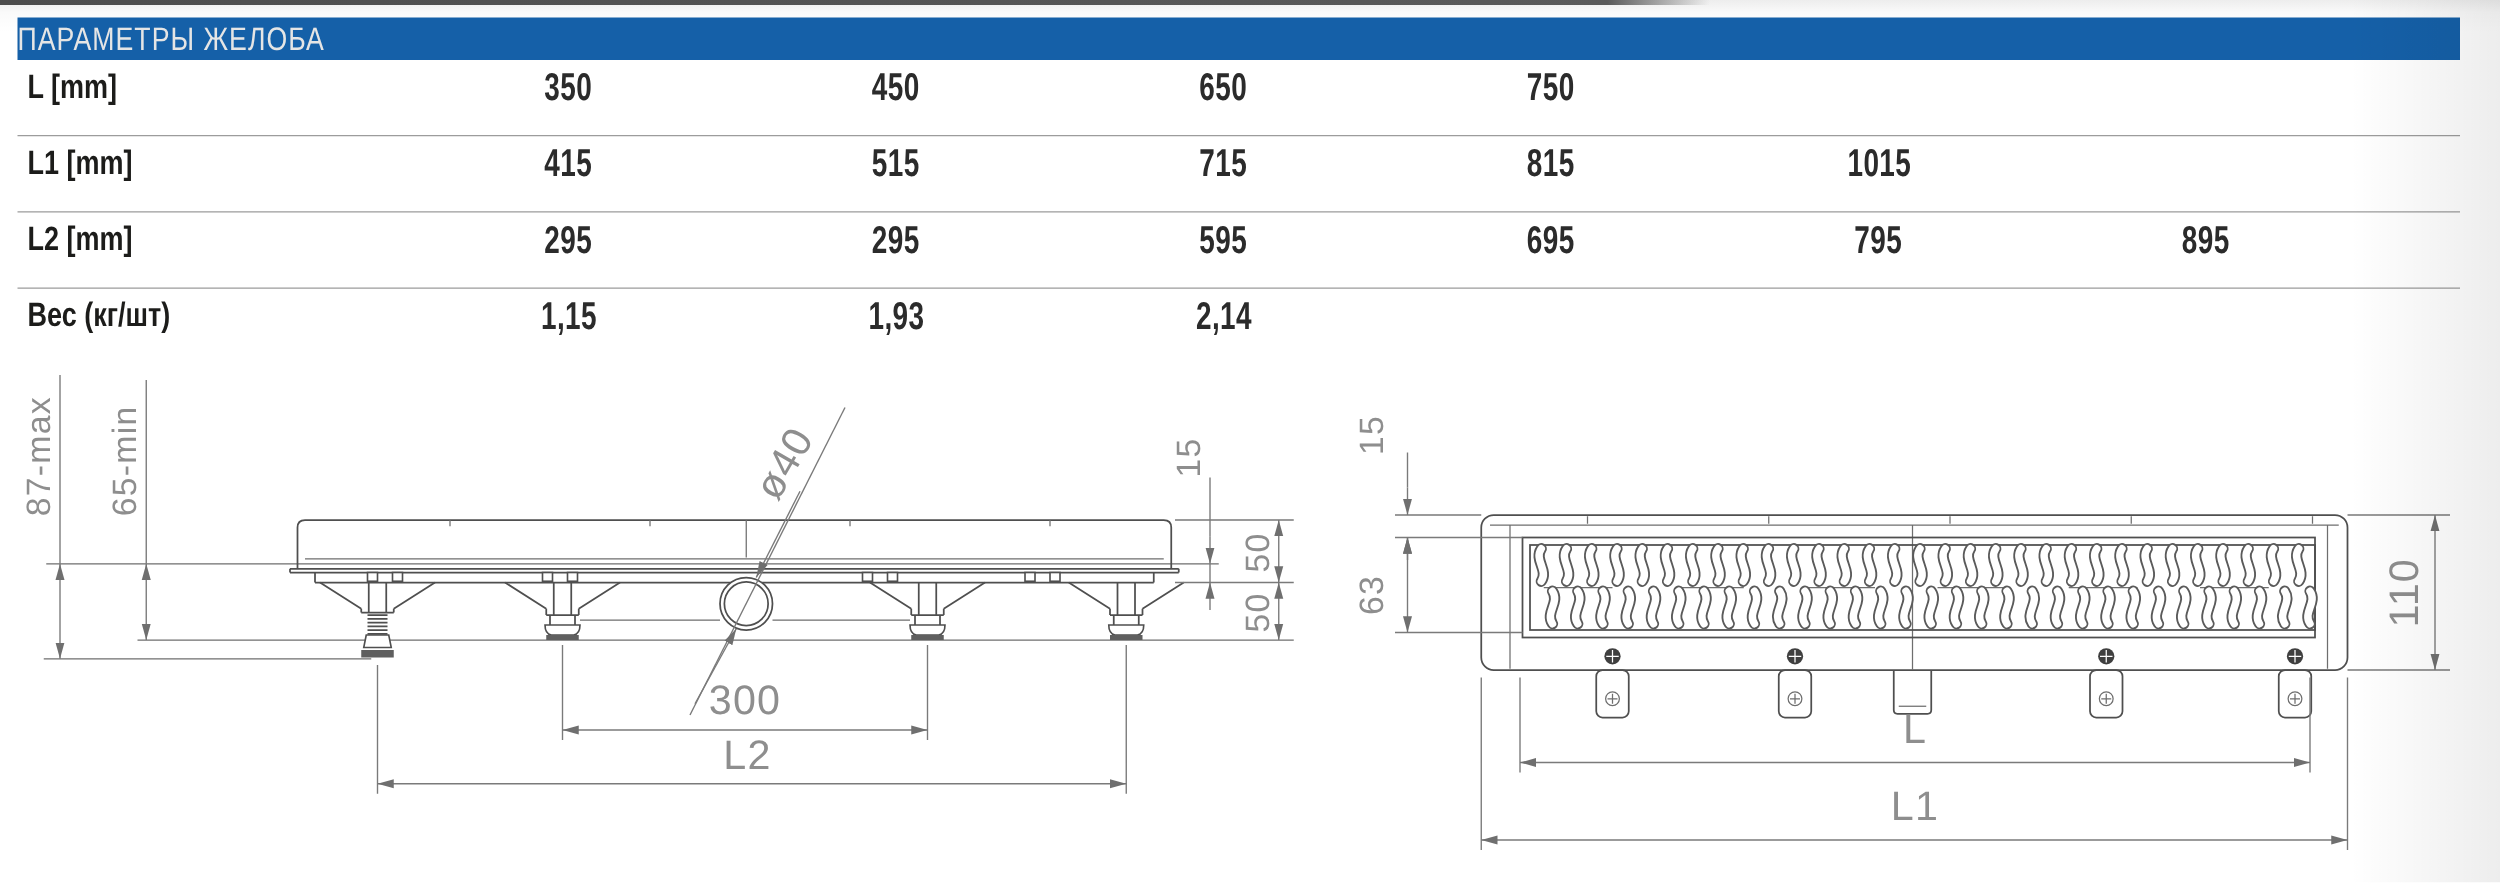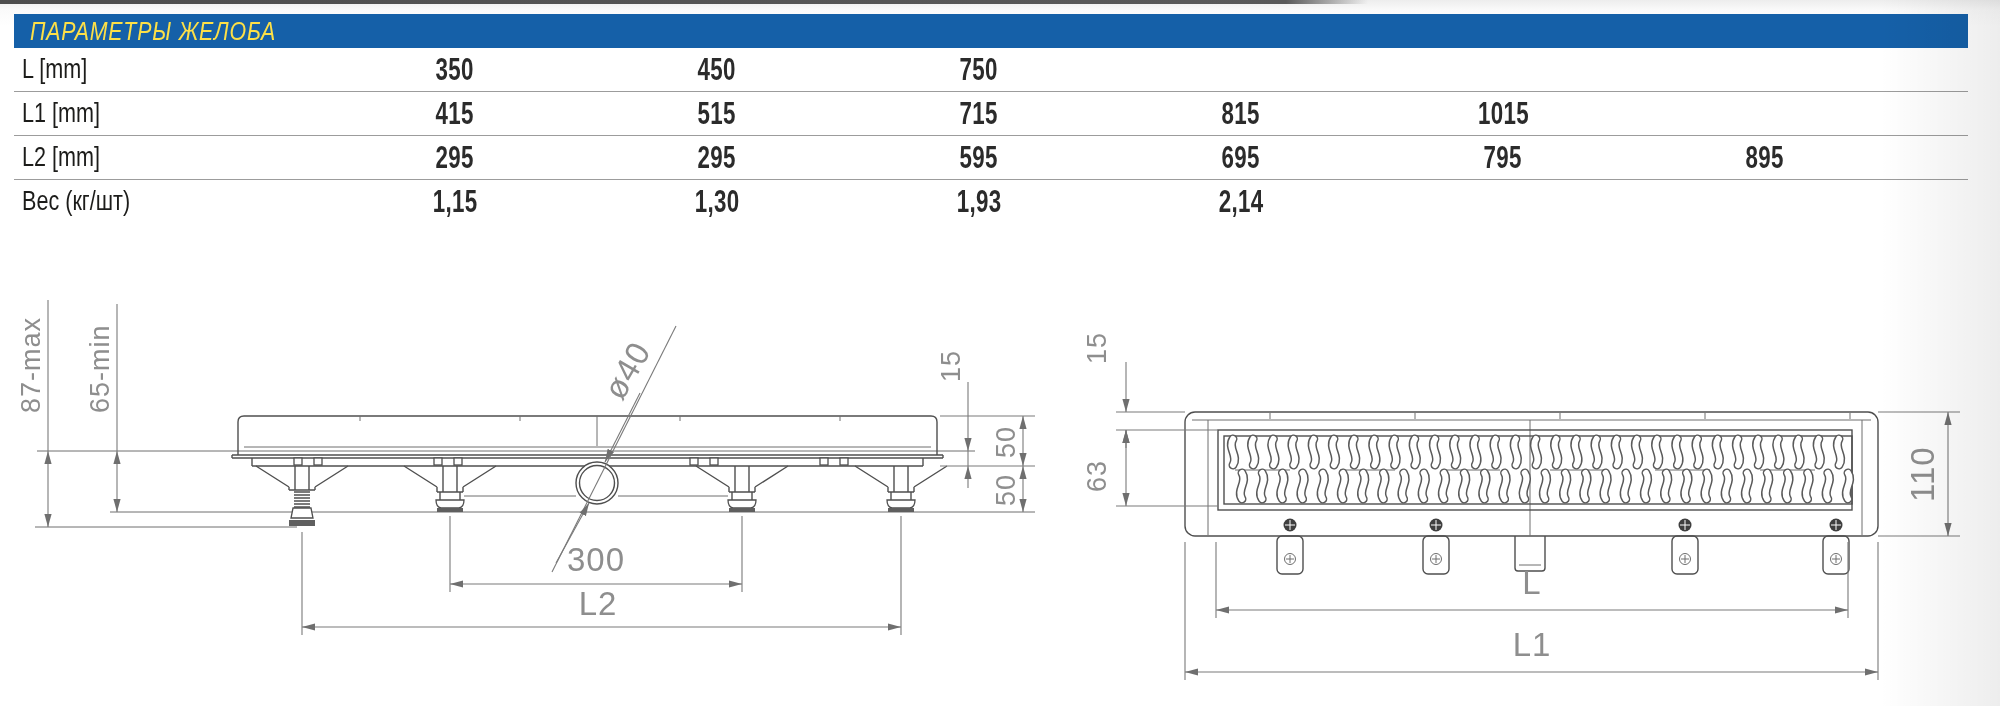--- a/index.html
+++ b/index.html
@@ -6,26 +6,26 @@
   body{width:2000px;height:706px;overflow:hidden;background:#ffffff;
        font-family:"Liberation Sans","DejaVu Sans",sans-serif;}
   .canvas{position:relative;width:2000px;height:706px;
           background:linear-gradient(180deg,#ededed 0px,#fafafa 10px,#ffffff 26px);}
   .edge-shade{position:absolute;top:0;right:0;width:120px;height:706px;
           background:linear-gradient(to right,rgba(0,0,0,0),rgba(0,0,0,0.07));pointer-events:none;}
   .topline{position:absolute;top:0;left:0;width:1368px;height:4px;
           background:linear-gradient(to right,#4d4d4d 0%,#5a5a5a 94%,rgba(90,90,90,0) 100%);}
   
   .spec{position:absolute;left:14px;top:14px;width:1954px;}
-  .spec-header{height:34px;line-height:34px;padding-left:16px;color:#fde047;font-style:italic;}
+  .spec-header{height:34px;line-height:34px;color:#e5e5e5;}
   .spec-header .t{display:inline-block;font-size:26px;font-weight:400;letter-spacing:1px;
                   transform:scaleX(.82);transform-origin:left center;white-space:nowrap;}
   .spec-row{display:grid;grid-template-columns:310px repeat(6,262px);height:43px;align-items:center;}
-  .spec-row + .spec-row{border-top:1px solid #9c9c9c;}
-  .cell-label{padding-left:8px;font-weight:400;color:#1c1c1a;font-size:27px;}
+  .spec-row + .spec-row{border-top:1px solid #9c9c9c;margin-top:17px;}
+  .cell-label{padding-left:8px;font-weight:700;color:#1c1c1a;font-size:27px;}
   .cell-label .t{display:inline-block;transform:scaleX(.8);transform-origin:left center;white-space:nowrap;}
   .cell-val{text-align:center;color:#2b2b2b;font-size:31px;font-weight:700;}
   .cell-val .t{display:inline-block;transform:scaleX(.72);transform-origin:center;letter-spacing:.5px;}
   
   svg{position:absolute;overflow:visible;}
   svg text{font-family:"Liberation Sans","DejaVu Sans",sans-serif;fill:#8e8e8e;}
   .obj{stroke:#4f4f4f;stroke-width:1.4;fill:none;stroke-linecap:butt;}
   .obj2{stroke:#6e6e6e;stroke-width:1;fill:none;}
   .dim{stroke:#7a7a7a;stroke-width:1.1;fill:none;}
   .fillw{fill:#ffffff;stroke:#4f4f4f;stroke-width:1.3;}
@@ -41,20 +41,21 @@
 
   <div class="spec">
     <div class="spec-header" style="background:#1560a8;">
       <span class="t">ПАРАМЕТРЫ ЖЕЛОБА</span>
     </div>
 
     <div class="spec-row">
       <div class="cell-label"><span class="t">L [mm]</span></div>
       <div class="cell-val"><span class="t">350</span></div>
       <div class="cell-val"><span class="t">450</span></div>
+      <div class="cell-val"><span class="t">650</span></div>
       <div class="cell-val"><span class="t">750</span></div>
     </div>
     <div class="spec-row">
       <div class="cell-label"><span class="t">L1 [mm]</span></div>
       <div class="cell-val"><span class="t">415</span></div>
       <div class="cell-val"><span class="t">515</span></div>
       <div class="cell-val"><span class="t">715</span></div>
       <div class="cell-val"><span class="t">815</span></div>
       <div class="cell-val"><span class="t">1015</span></div>
     </div>
@@ -63,21 +64,20 @@
       <div class="cell-val"><span class="t">295</span></div>
       <div class="cell-val"><span class="t">295</span></div>
       <div class="cell-val"><span class="t">595</span></div>
       <div class="cell-val"><span class="t">695</span></div>
       <div class="cell-val"><span class="t">795</span></div>
       <div class="cell-val"><span class="t">895</span></div>
     </div>
     <div class="spec-row">
       <div class="cell-label"><span class="t">Вес (кг/шт)</span></div>
       <div class="cell-val"><span class="t">1,15</span></div>
-      <div class="cell-val"><span class="t">1,30</span></div>
       <div class="cell-val"><span class="t">1,93</span></div>
       <div class="cell-val"><span class="t">2,14</span></div>
     </div>
   </div>
 
   <svg style="left:0;top:230px;" width="1060" height="476" viewBox="0 0 1060 476">
     <defs>
       <marker id="arw" markerWidth="14" markerHeight="10" refX="13" refY="5" orient="auto-start-reverse" markerUnits="userSpaceOnUse">
         <path d="M13 5 L0 1.4 L0 8.6 Z" fill="#6f6f6f"></path>
       </marker>

